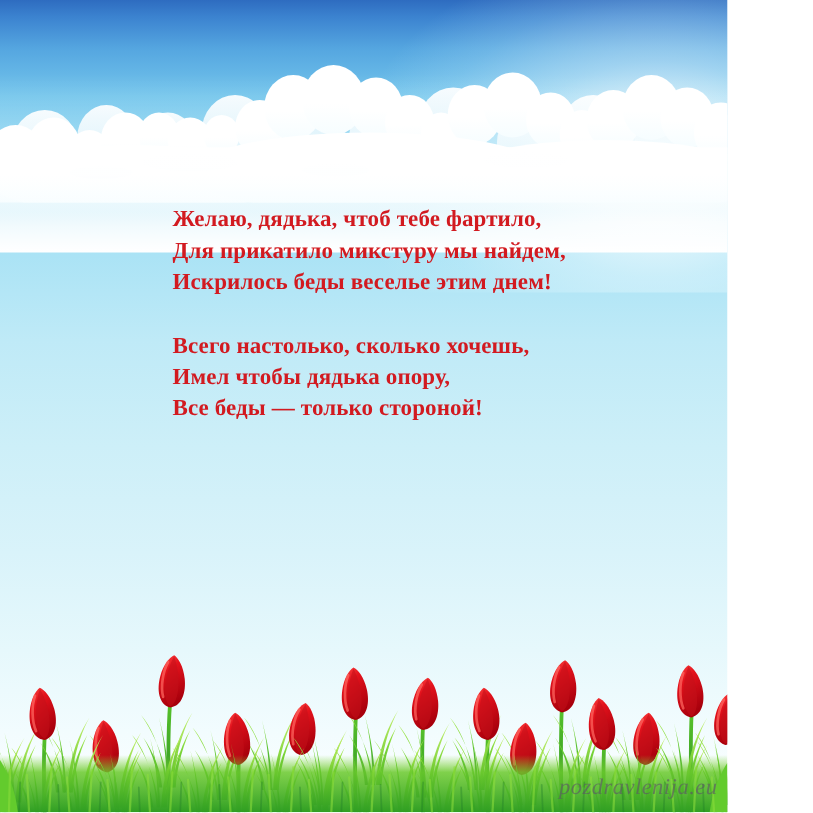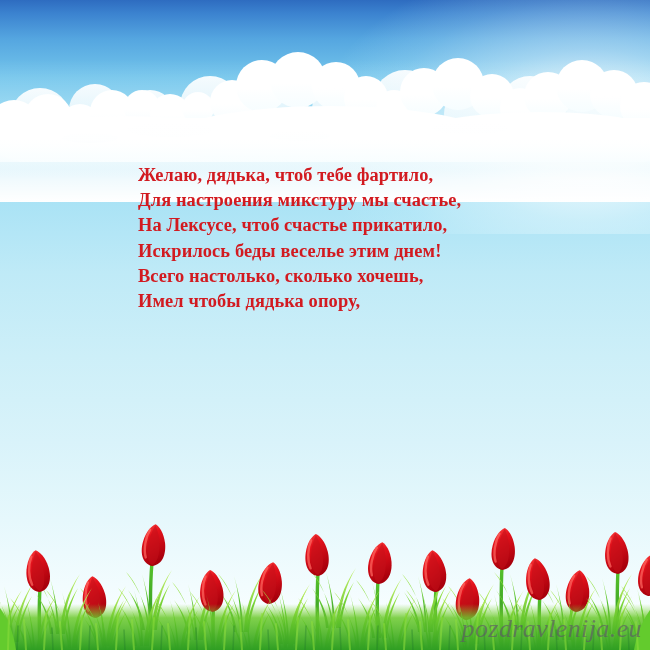--- a/index.html
+++ b/index.html
@@ -6,21 +6,21 @@
     margin: 0;
     padding: 0;
     background: #ffffff;
   }
   body {
     font-family: "Liberation Serif", serif;
   }
 
   #card {
     position: relative;
-    width: 650px;
+    width: 582px;
     height: 650px;
     overflow: hidden;
     background: #ffffff;
     text-decoration: underline;
   }
 
   
   .sky {
     position: absolute;
     inset: 0;
@@ -103,41 +103,41 @@
     width: 420px;
     color: #d21a20;
     font-family: "Liberation Serif", "DejaVu Serif", serif;
     font-size: 18.4px;
     line-height: 25.2px;
     font-weight: 600;
     letter-spacing: 0.1px;
     white-space: nowrap;
   }
   .poem .stanza { margin: 0; }
-  .poem .stanza + .stanza { }
+  .poem .stanza + .stanza { margin-top: 25px; }
   .poem .line { display: block; }
 
   
   .meadow {
     position: absolute;
     left: 0; right: 0;
     bottom: 0;
     height: 150px;
     pointer-events: none;
   }
   .meadow svg { display: block; width: 100%; height: 100%; }
 
   
   .watermark {
     position: absolute;
     right: 8px;
     bottom: 8px;
     font-family: "Liberation Serif", "DejaVu Serif", serif;
     font-style: italic;
-    font-size: 26px;
+    font-size: 18px;
     line-height: 26px;
     color: rgba(92, 84, 104, 0.62);
     letter-spacing: 0.4px;
     user-select: none;
     pointer-events: none;
   }
 </style>
 </head>
 <body>
 
@@ -213,27 +213,27 @@
         <ellipse cx="470" cy="76" rx="38" ry="6"></ellipse>
         <ellipse cx="90" cy="86" rx="28" ry="5"></ellipse>
       </g>
     </svg>
   </div>
   <div class="cloud-floor"></div>
 
   <div class="poem">
     <div class="stanza">
       <span class="line">Желаю, дядька, чтоб тебе фартило,</span>
-      <span class="line">Для настроения микстуру мы счастье,</span>
-      <span class="line">На Лексусе, чтоб счастье прикатило,</span>
+      <span class="line">Для прикатило микстуру мы найдем,</span>
       <span class="line">Искрилось беды веселье этим днем!</span>
     </div>
     <div class="stanza">
       <span class="line">Всего настолько, сколько хочешь,</span>
       <span class="line">Имел чтобы дядька опору,</span>
+      <span class="line">Все беды — только стороной!</span>
     </div>
   </div>
 
   <div class="meadow">
     <svg viewBox="0 0 650 150" preserveAspectRatio="none" aria-hidden="true">
       <defs>
         <linearGradient id="blade" x1="0" y1="0" x2="0" y2="1">
           <stop offset="0%" stop-color="#a6e84a"></stop>
           <stop offset="40%" stop-color="#6fd02c"></stop>
           <stop offset="100%" stop-color="#34a322"></stop>

